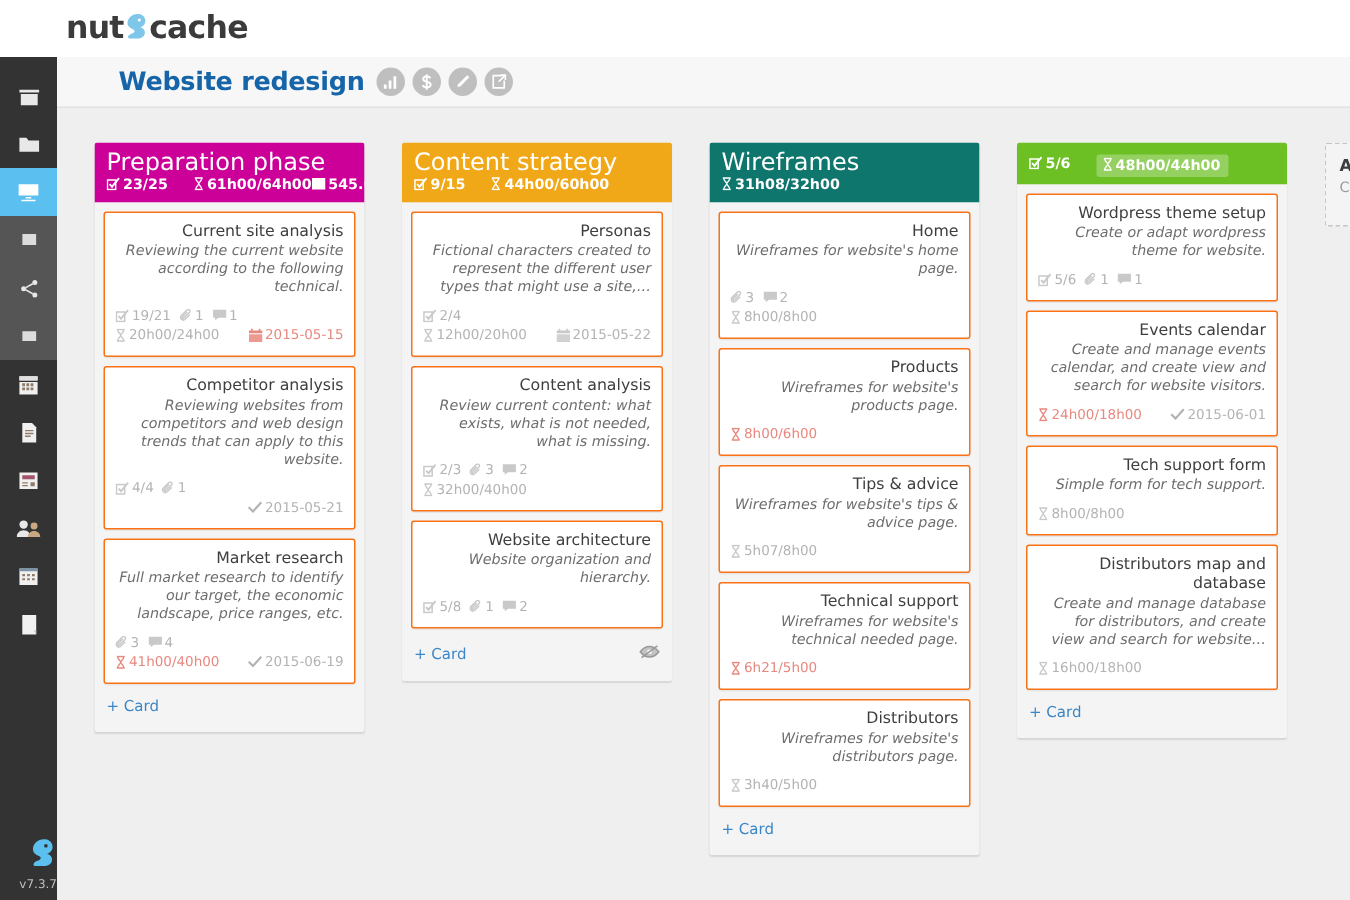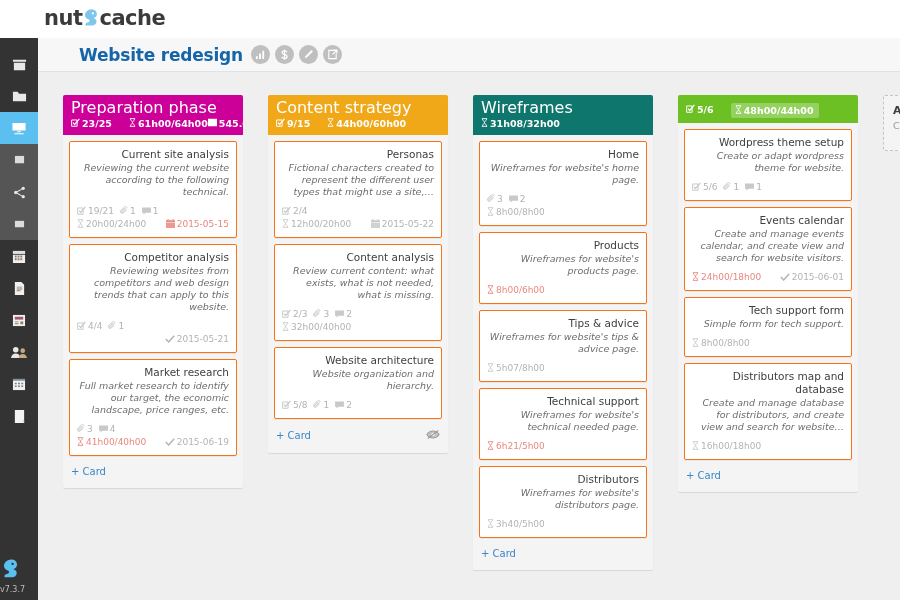--- a/index.html
+++ b/index.html
@@ -33,21 +33,21 @@
   .side-item {
     width: 38px; height: 32px;
     display: flex; align-items: center; justify-content: center;
     color: #e8e8e8;
   }
   .side-item.active { background: #5bbff0; }
   .side-item svg { display: block; }
   .side-spacer { height: 10px; }
   .side-bottom {
     position: absolute; left: 0; bottom: 6px; width: 38px;
-    display: flex; flex-direction: column; align-items: flex-start;
+    display: flex; flex-direction: column; align-items: flex-end;
   }
   .side-version { font-size: 8px; color: #bdbdbd; margin-top: 1px; }
 
   
   .boardhead {
     position: absolute; left: 38px; top: 38px; width: 862px; height: 34px;
     background: #f7f7f7; border-bottom: 1px solid #e2e2e2;
     display: flex; align-items: center; padding-left: 25px;
     z-index: 3;
   }

